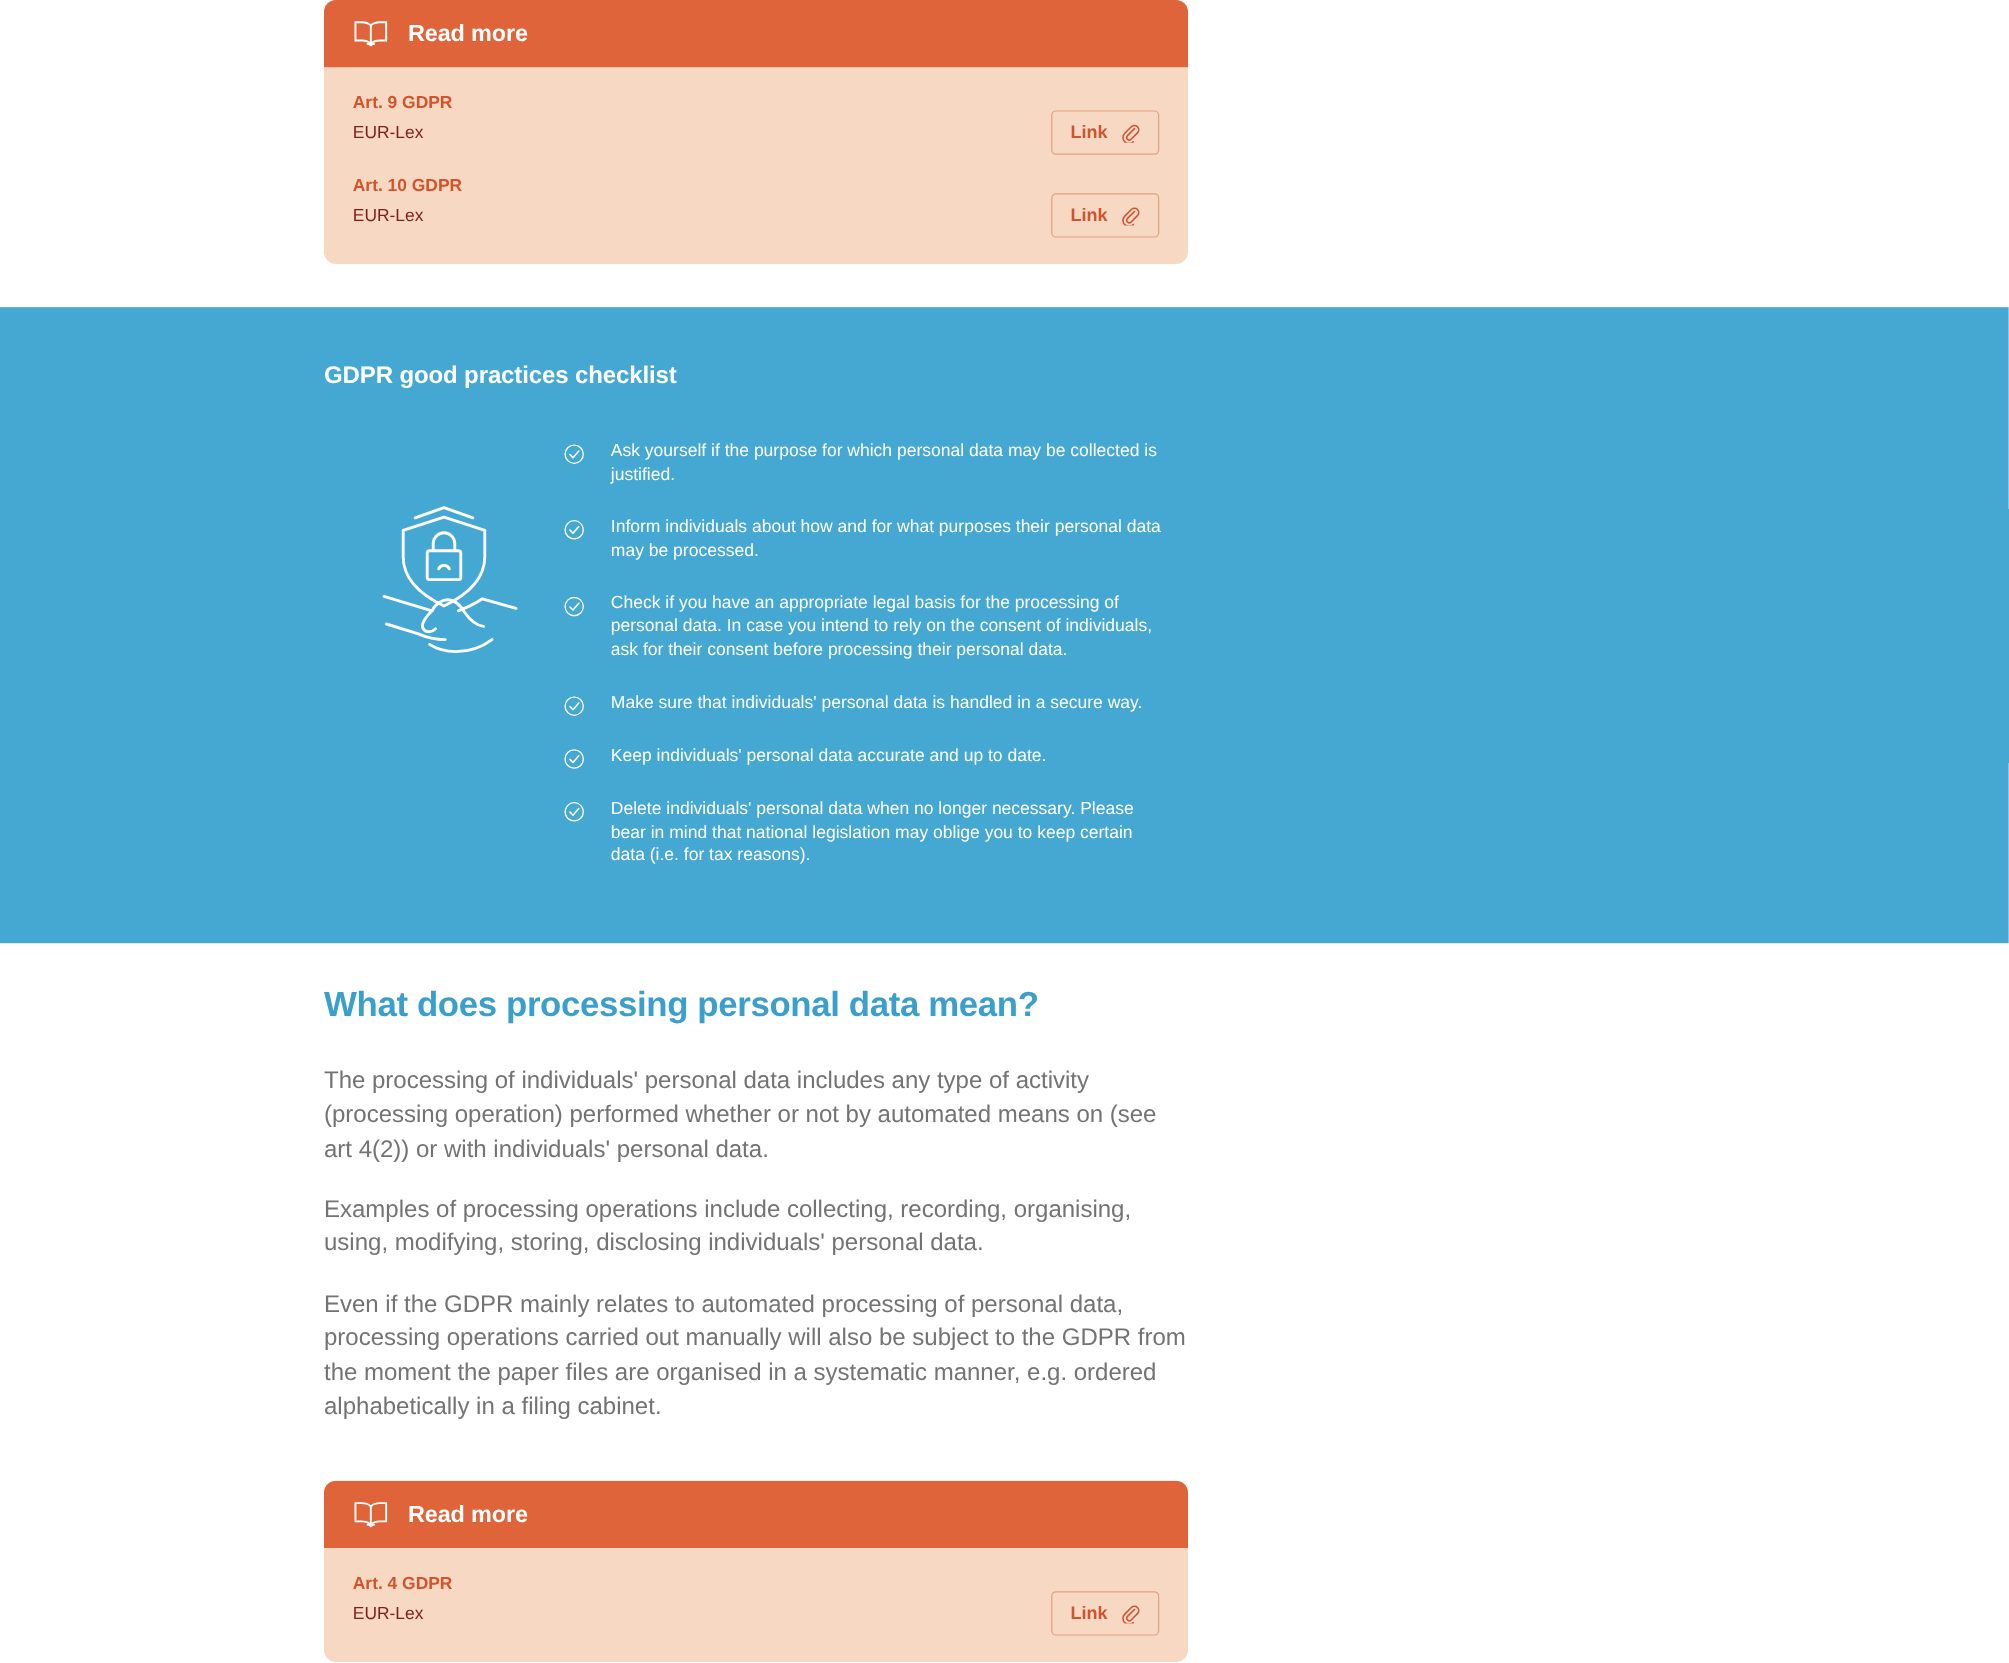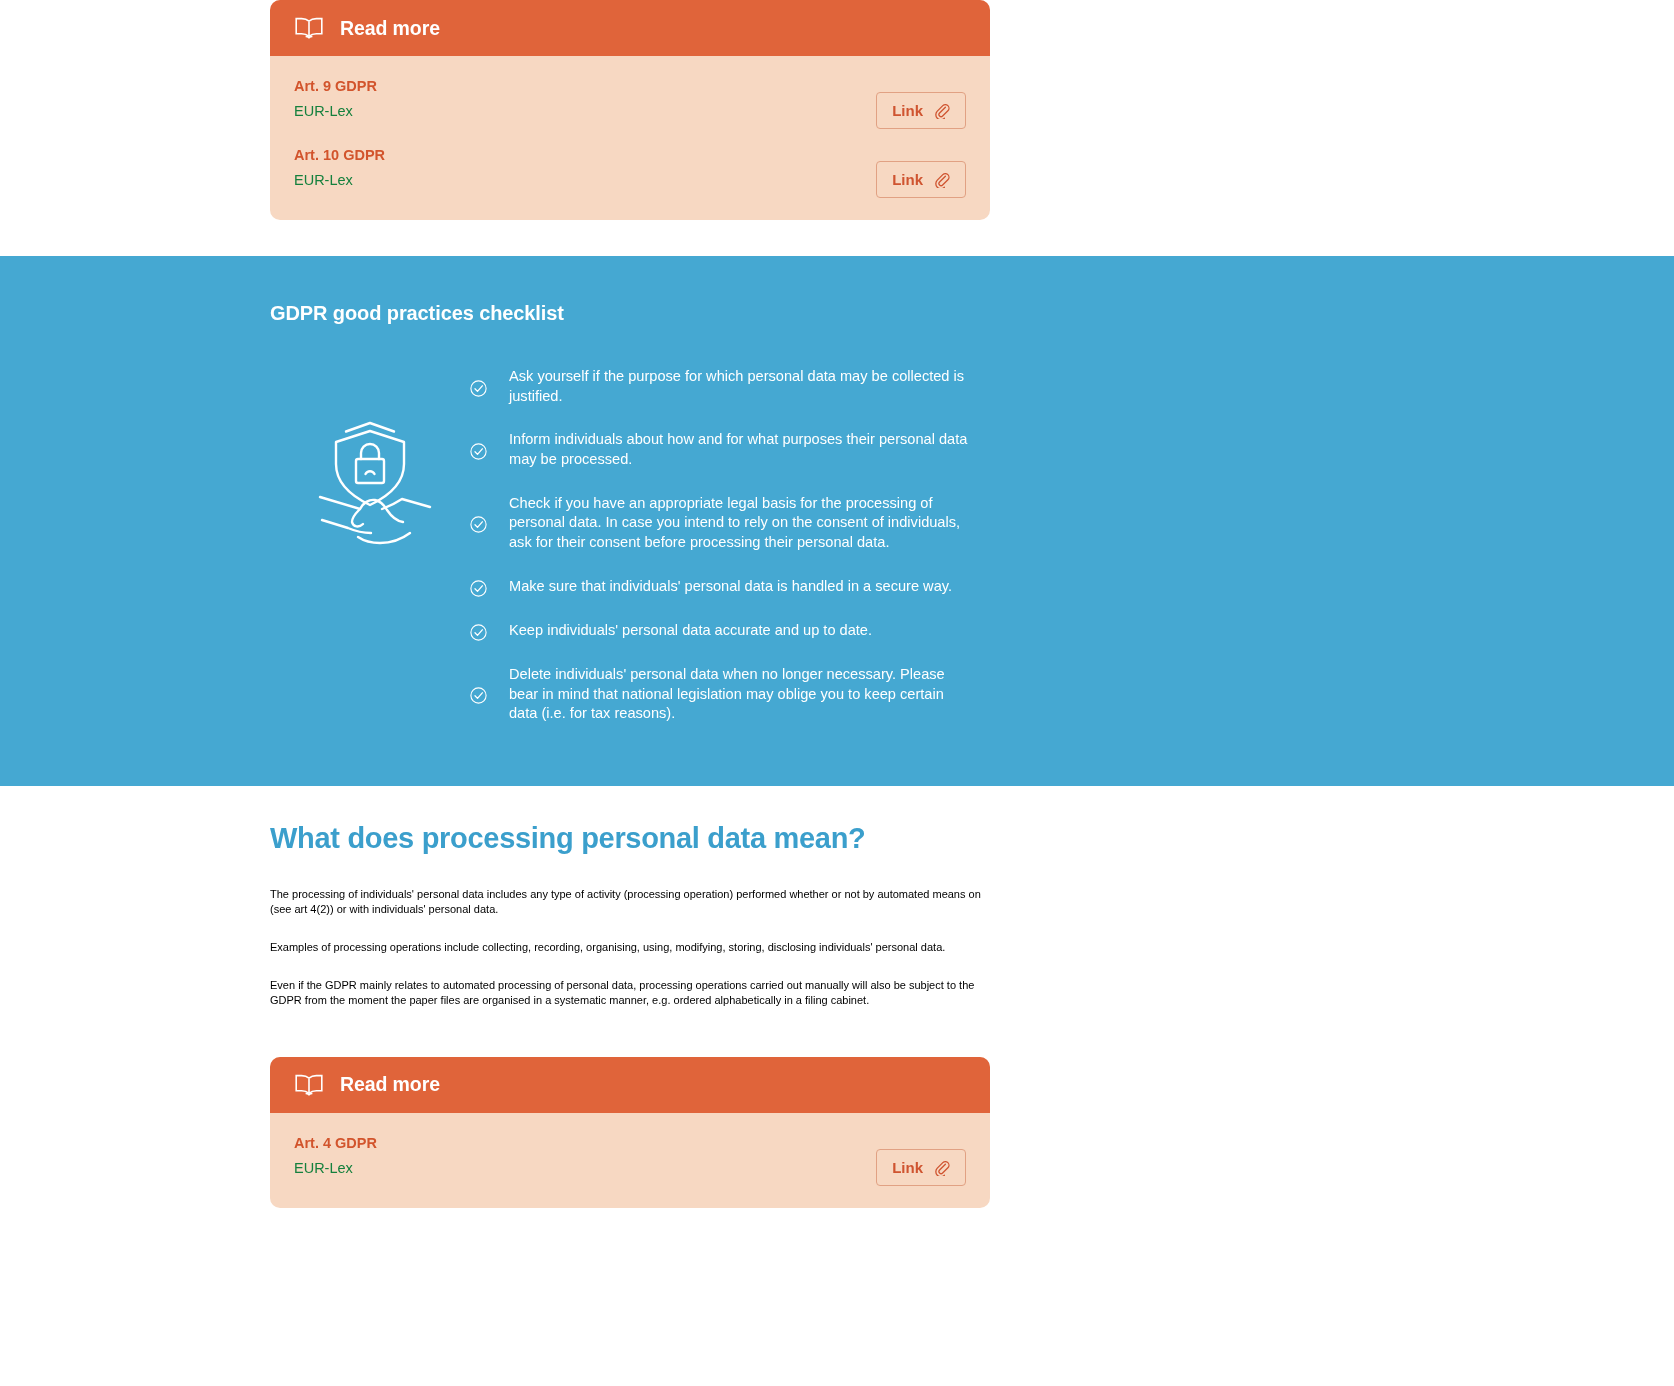--- a/index.html
+++ b/index.html
@@ -57,21 +57,21 @@
   }
   .ref-row + .ref-row { margin-top: 14px; }
   .ref-text { padding-top: 2px; }
   .ref-title {
     color: #d2542c;
     font-size: 14.5px;
     font-weight: bold;
     line-height: 1.5;
   }
   .ref-source {
-    color: #15803d;
+    color: #7f1d1d;
     font-size: 14.5px;
     line-height: 1.55;
     margin-top: 2px;
   }
   .link-btn {
     flex: 0 0 auto;
     display: inline-flex;
     align-items: center;
     gap: 10px;
     border: 1px solid #e1a183;
@@ -112,21 +112,21 @@
     flex: 0 0 200px;
     display: flex;
     justify-content: center;
     padding-top: 52px;
   }
   .shield-icon { width: 128px; height: 130px; display: block; }
 
   .checklist-items { flex: 0 0 auto; width: 500px; padding-top: 4px; }
   .check-item {
     display: flex;
-    align-items: center;
+    align-items: flex-start;
     gap: 22px;
     margin-bottom: 24px;
   }
   .check-item:last-child { margin-bottom: 0; }
   .check-icon { width: 17px; height: 17px; flex: 0 0 17px; margin-top: 3px; display: block; }
   .check-text {
     color: #ffffff;
     font-size: 14.6px;
     line-height: 1.35;
   }
@@ -134,22 +134,22 @@
   
   .article { padding-top: 36px; }
   .article-title {
     color: #3b9fcc;
     font-size: 29px;
     font-weight: bold;
     letter-spacing: -0.3px;
     margin-bottom: 32px;
   }
   .article p {
-    color: #000000;
-    font-size: 11px;
+    color: #737373;
+    font-size: 20px;
     line-height: 1.42;
     margin-bottom: 22px;
     width: 720px;
   }
   .article p:last-of-type { margin-bottom: 0; }
 
   .bottom-card-space { margin-top: 48px; padding-bottom: 52px; }
 </style>
 </head>
 <body>

